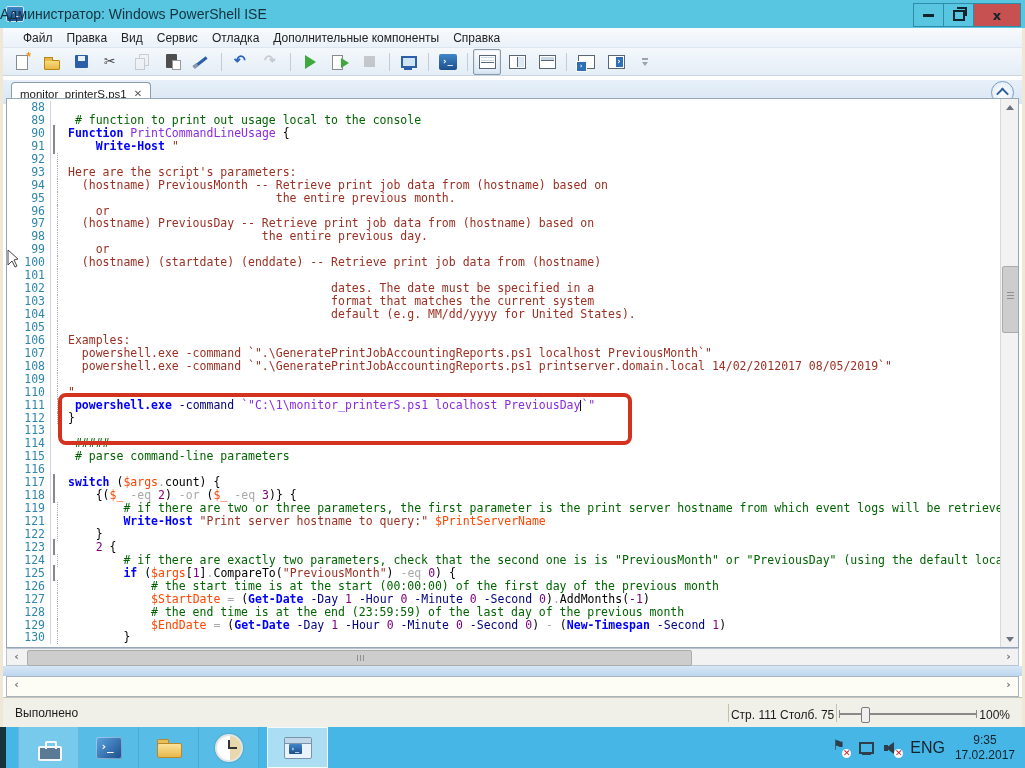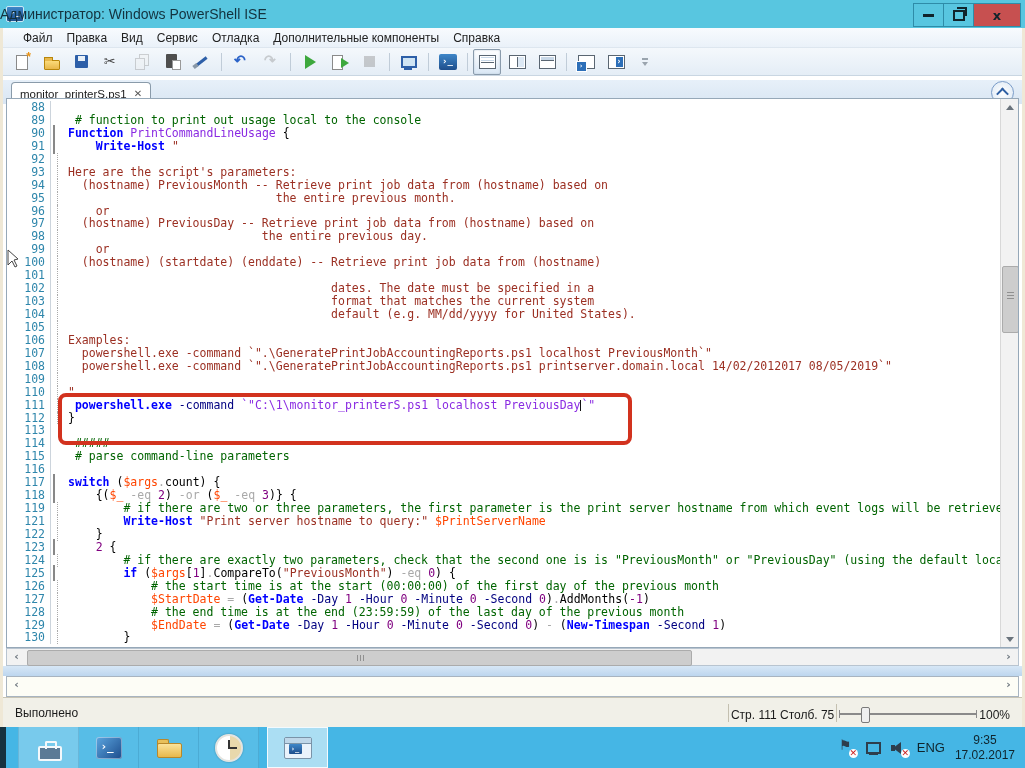--- a/index.html
+++ b/index.html
@@ -123,21 +123,21 @@
   .ise-icon::before{content:"";position:absolute;left:0;right:0;top:0;height:5px;background:#BFD7E9;border-bottom:1px solid #7A93A8;}
   .ise-icon::after{content:"›_";position:absolute;left:4px;top:6px;width:13px;height:10px;background:linear-gradient(#3E86C8,#1E4E8C);color:#FFF;font:bold 7px/10px "DejaVu Sans Mono",monospace;text-align:center;border-radius:1px;}
   .tray{margin-left:auto;display:flex;align-items:center;gap:10px;padding-right:10px;color:#10242C;}
   .tray-ico{position:relative;width:16px;height:16px;display:block;}
   .flag-icon::before{content:"⚑";position:absolute;left:0;top:-3px;font-size:14px;color:#2E3E4C;}
   .badge-x{position:absolute;right:-3px;bottom:-2px;color:#C81E1E;font:bold 9px "DejaVu Sans",sans-serif;background:#FDFDFD;border-radius:50%;width:9px;height:9px;line-height:9px;text-align:center;}
   .network-icon::before{content:"";position:absolute;left:1px;top:2px;width:11px;height:8px;border:2px solid #2E3E4C;}
   .network-icon::after{content:"";position:absolute;left:4px;top:13px;width:9px;height:2px;background:#2E3E4C;}
   .volume-icon::before{content:"";position:absolute;left:0;top:5px;width:4px;height:6px;background:#2E3E4C;}
   .volume-icon::after{content:"";position:absolute;left:2px;top:2px;border-right:8px solid #2E3E4C;border-top:6px solid transparent;border-bottom:6px solid transparent;}
-  .lang{font-size:13px;}
+  .lang{font-size:16px;}
   .clock-txt{font-size:12px;text-align:center;line-height:15px;}
 </style>
 </head>
 <body>
 
 <div class="screen">
   <div class="app">
 
     <div class="titlebar">
       <span class="ps-badge">›_</span>

